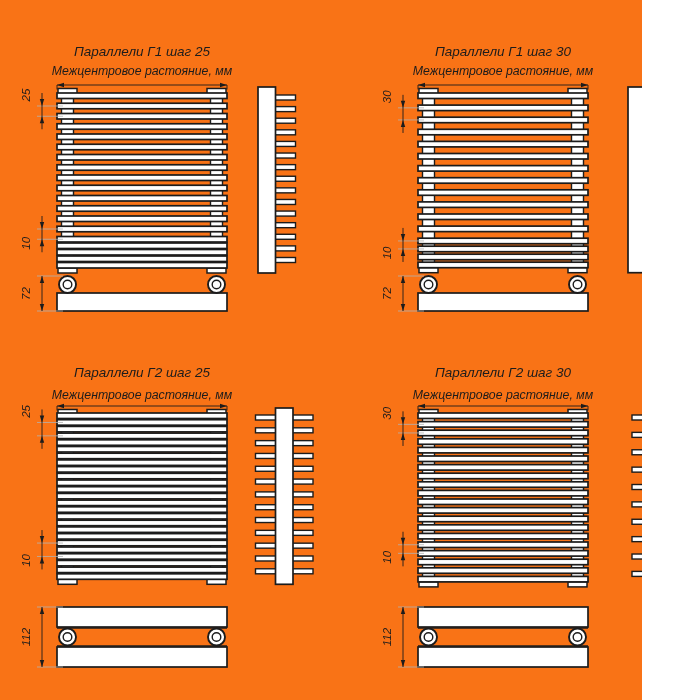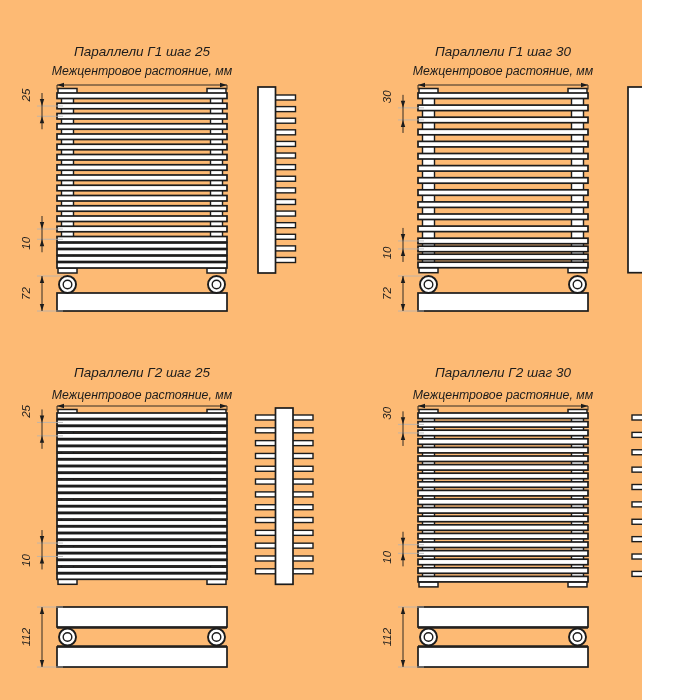--- a/index.html
+++ b/index.html
@@ -1,16 +1,16 @@
 <!DOCTYPE html>
 <html><head>
 <meta charset="utf-8">
 <style>
   html,body{margin:0;padding:0;background:#ffffff;}
-  #stage{position:relative;width:642px;height:700px;background:#fdba74;overflow:hidden;
+  #stage{position:relative;width:642px;height:700px;background:#f97316;overflow:hidden;
          font-family:"Liberation Sans",sans-serif;}
   svg text{font-family:"Liberation Sans",sans-serif;font-style:italic;fill:#1c1c1c;}
   .t-title{font-size:13.5px;}
   .t-sub{font-size:12.3px;}
   .t-dim{font-size:11.5px;}
 </style>
 </head>
 <body>
 
 <div id="stage">

